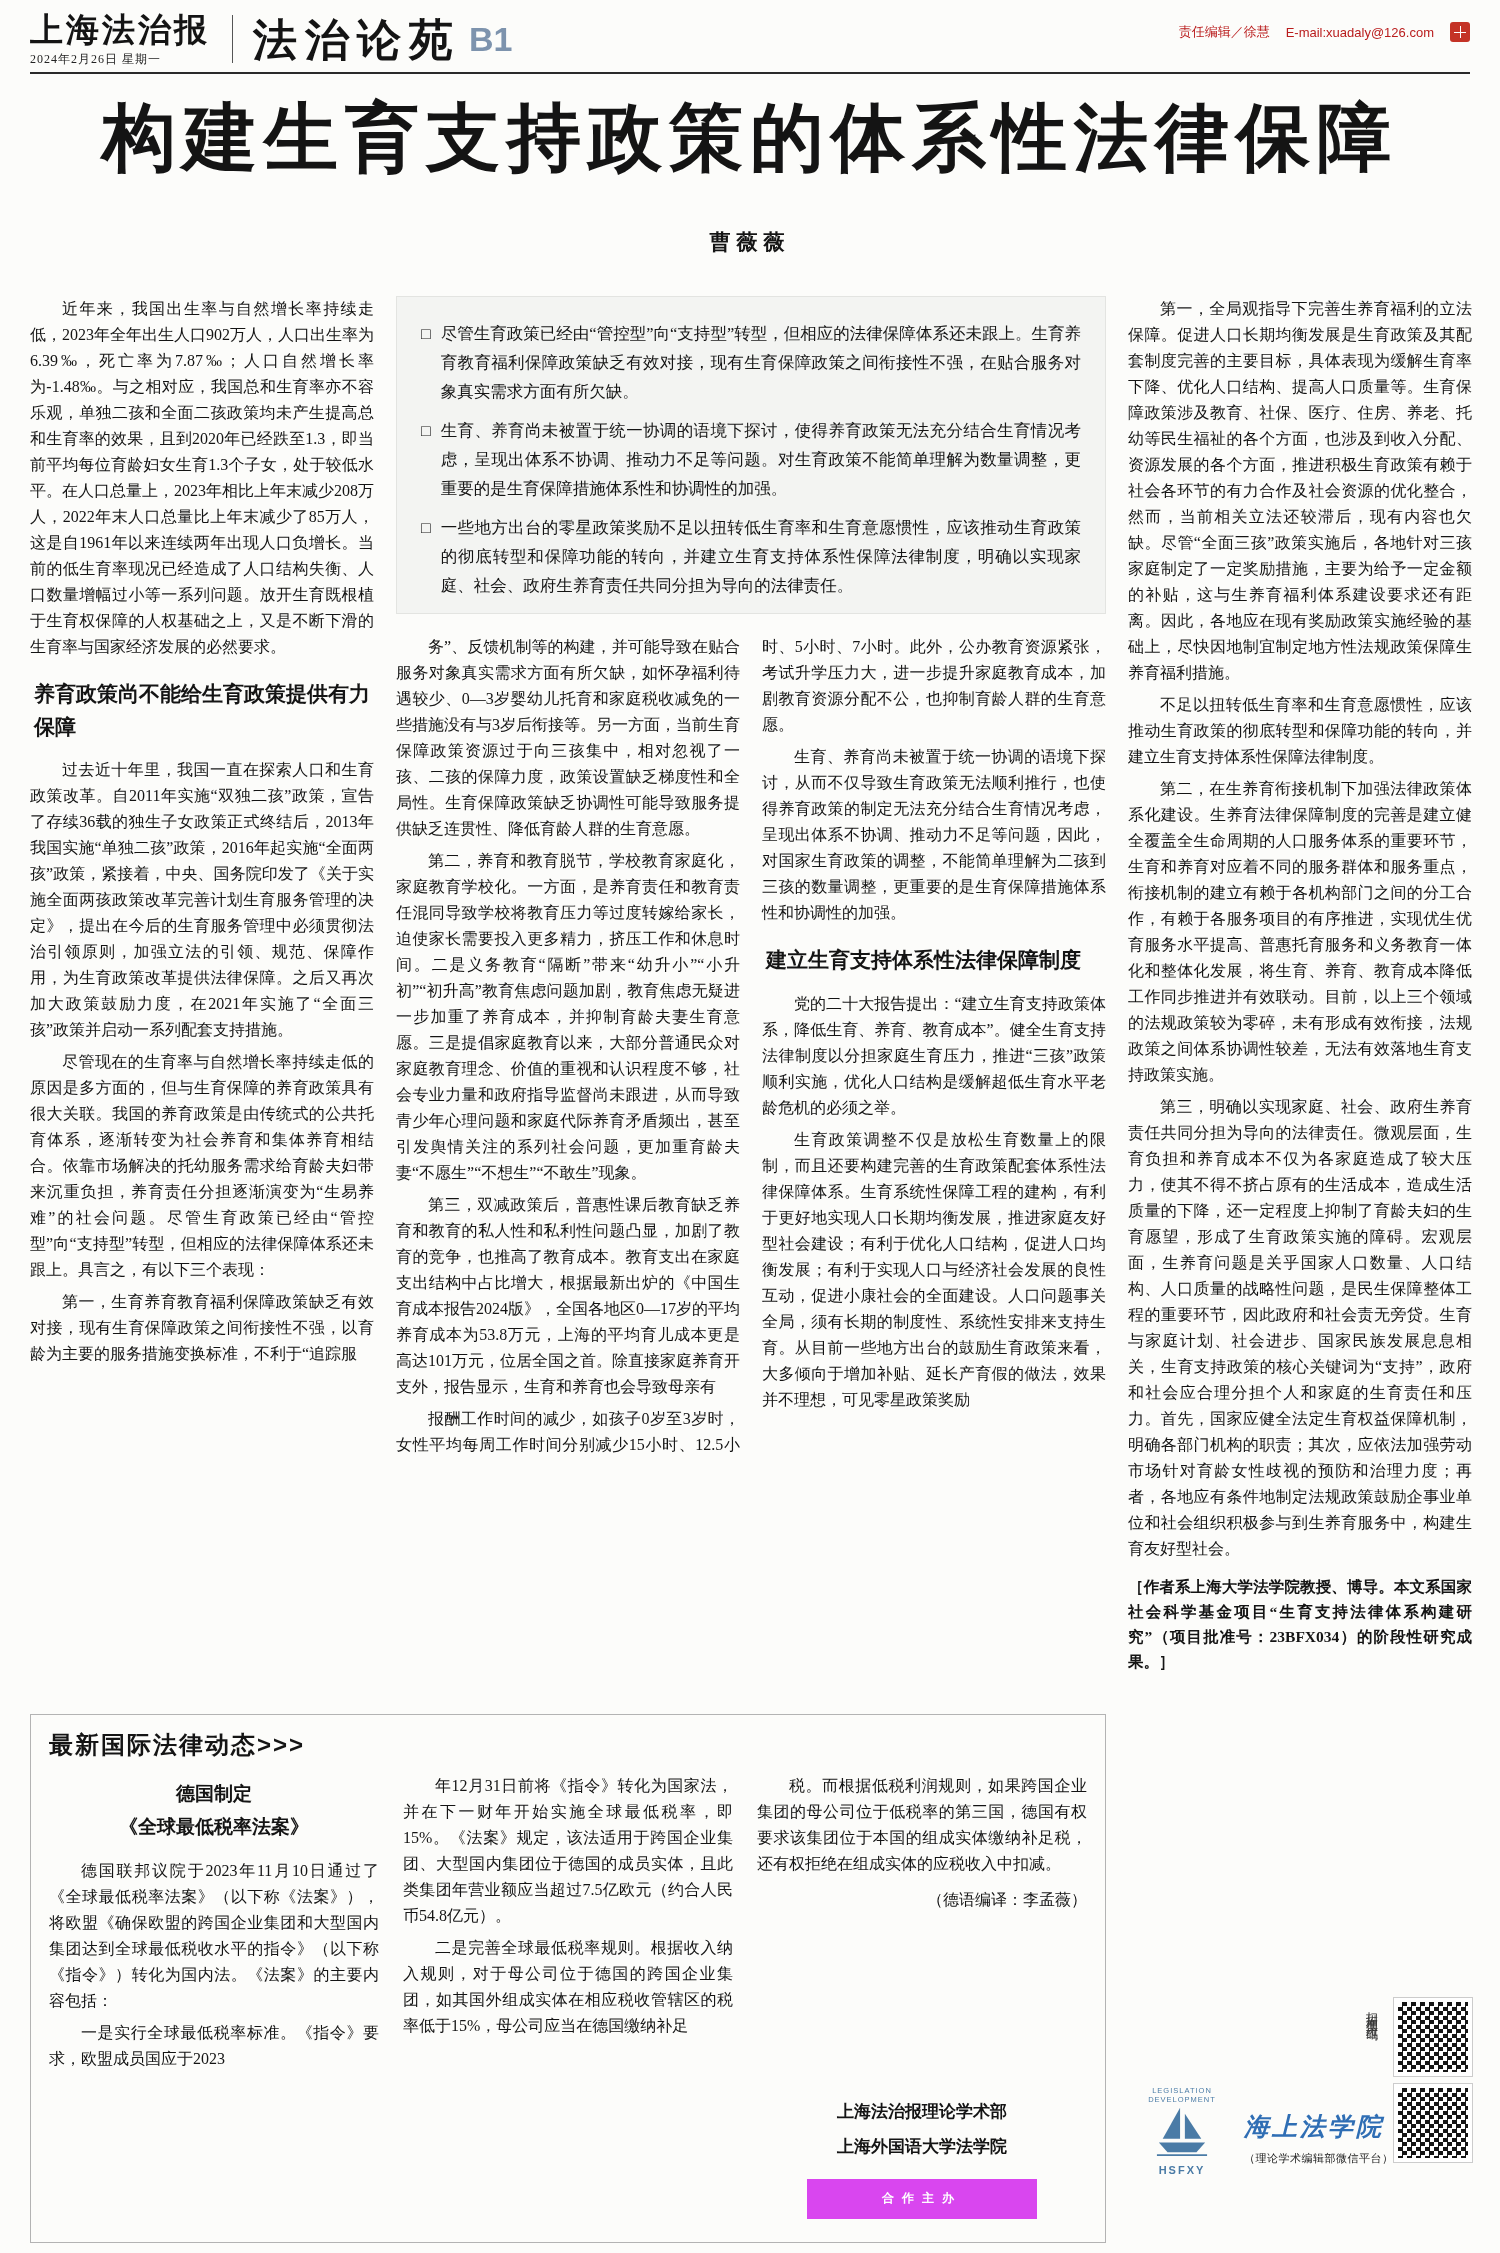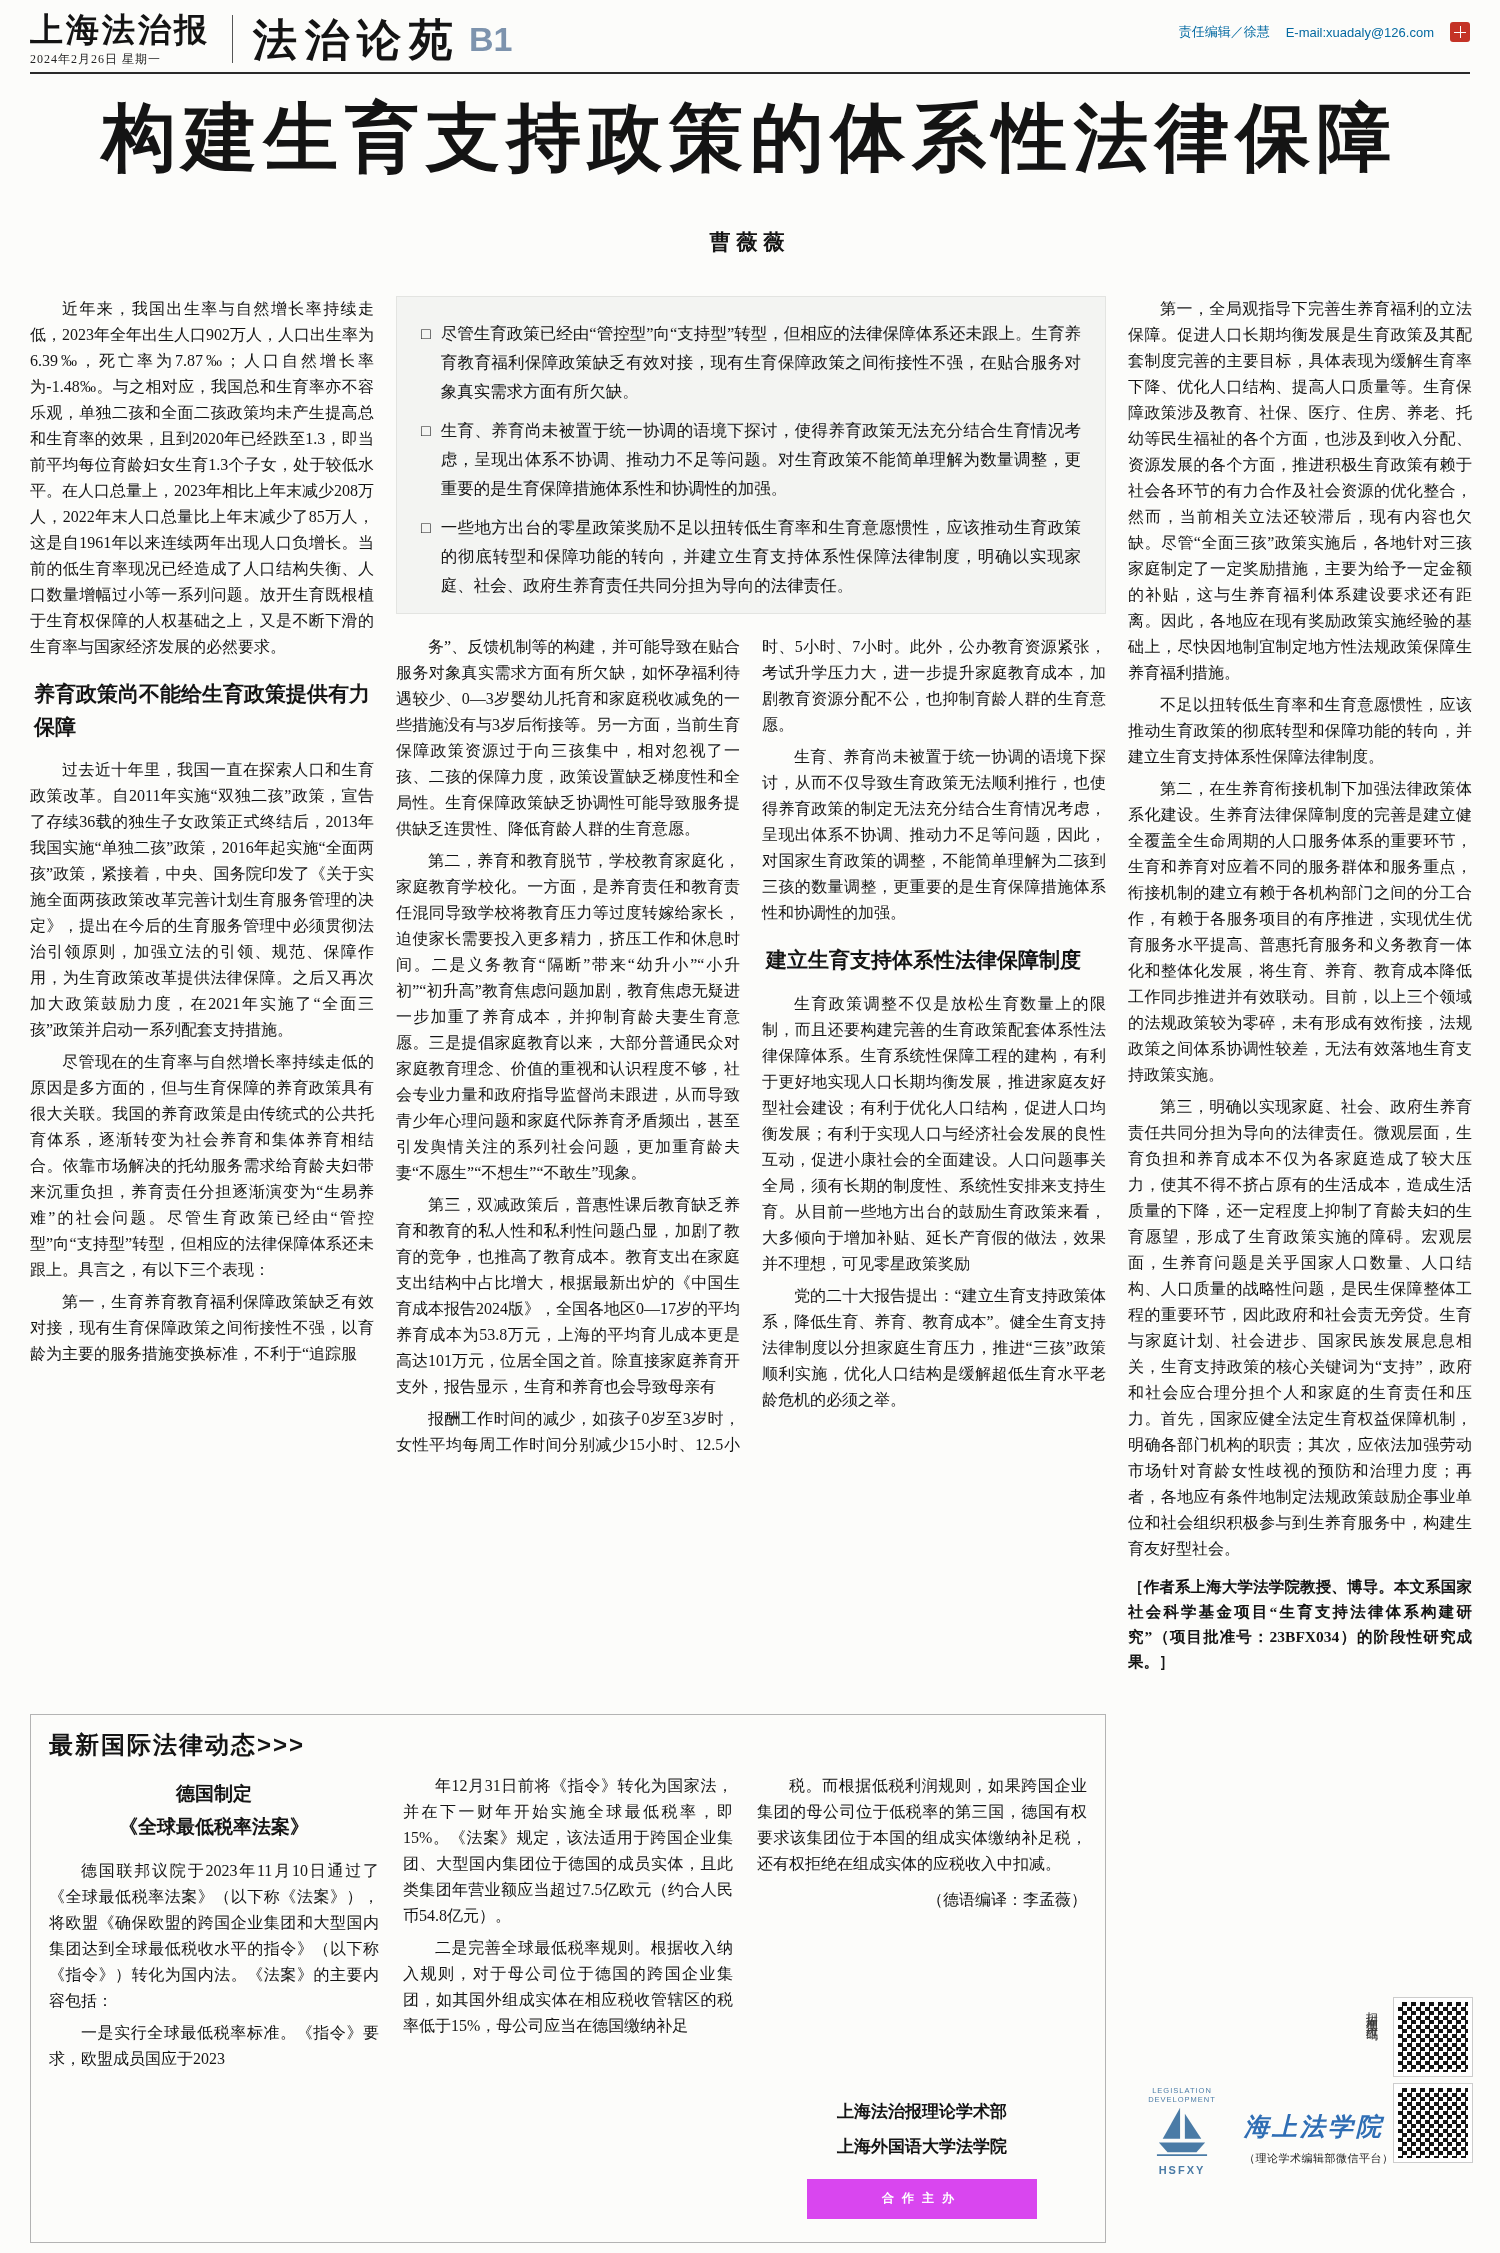--- a/index.html
+++ b/index.html
@@ -24,21 +24,21 @@
     font-family:"Liberation Sans","DejaVu Sans",sans-serif;
     font-size:44px; font-weight:900; letter-spacing:8px; line-height:56px;
   }
   .page-no {
     font-family:"Liberation Sans","DejaVu Sans",sans-serif;
     font-size:34px; font-weight:700; color:#7d93ad; margin-left:8px; line-height:54px;
   }
   .mast-right {
     margin-left:auto; display:flex; align-items:center; gap:16px;
     font-family:"Liberation Sans","DejaVu Sans",sans-serif;
-    font-size:13px; color:#0369a1; padding-top:10px;
+    font-size:13px; color:#b91c1c; padding-top:10px;
   }
   .red-seal {
     width:20px; height:20px; border-radius:3px; background:#c43326; display:inline-block;
     background-image:linear-gradient(#fff,#fff),linear-gradient(#fff,#fff);
     background-size:12px 1px,1px 12px; background-position:center center; background-repeat:no-repeat;
   }
 
   
   .headline {
     position:absolute; top:92px; left:30px; right:30px; margin:0;
@@ -182,22 +182,22 @@
         <span class="abstract-text">一些地方出台的零星政策奖励不足以扭转低生育率和生育意愿惯性，应该推动生育政策的彻底转型和保障功能的转向，并建立生育支持体系性保障法律制度，明确以实现家庭、社会、政府生养育责任共同分担为导向的法律责任。</span>
       </div>
     </div>
     <div class="midflow">
       <p class="para">务”、反馈机制等的构建，并可能导致在贴合服务对象真实需求方面有所欠缺，如怀孕福利待遇较少、0—3岁婴幼儿托育和家庭税收减免的一些措施没有与3岁后衔接等。另一方面，当前生育保障政策资源过于向三孩集中，相对忽视了一孩、二孩的保障力度，政策设置缺乏梯度性和全局性。生育保障政策缺乏协调性可能导致服务提供缺乏连贯性、降低育龄人群的生育意愿。</p>
       <p class="para">第二，养育和教育脱节，学校教育家庭化，家庭教育学校化。一方面，是养育责任和教育责任混同导致学校将教育压力等过度转嫁给家长，迫使家长需要投入更多精力，挤压工作和休息时间。二是义务教育“隔断”带来“幼升小”“小升初”“初升高”教育焦虑问题加剧，教育焦虑无疑进一步加重了养育成本，并抑制育龄夫妻生育意愿。三是提倡家庭教育以来，大部分普通民众对家庭教育理念、价值的重视和认识程度不够，社会专业力量和政府指导监督尚未跟进，从而导致青少年心理问题和家庭代际养育矛盾频出，甚至引发舆情关注的系列社会问题，更加重育龄夫妻“不愿生”“不想生”“不敢生”现象。</p>
       <p class="para">第三，双减政策后，普惠性课后教育缺乏养育和教育的私人性和私利性问题凸显，加剧了教育的竞争，也推高了教育成本。教育支出在家庭支出结构中占比增大，根据最新出炉的《中国生育成本报告2024版》，全国各地区0—17岁的平均养育成本为53.8万元，上海的平均育儿成本更是高达101万元，位居全国之首。除直接家庭养育开支外，报告显示，生育和养育也会导致母亲有</p>
       <p class="para">报酬工作时间的减少，如孩子0岁至3岁时，女性平均每周工作时间分别减少15小时、12.5小时、5小时、7小时。此外，公办教育资源紧张，考试升学压力大，进一步提升家庭教育成本，加剧教育资源分配不公，也抑制育龄人群的生育意愿。</p>
       <p class="para">生育、养育尚未被置于统一协调的语境下探讨，从而不仅导致生育政策无法顺利推行，也使得养育政策的制定无法充分结合生育情况考虑，呈现出体系不协调、推动力不足等问题，因此，对国家生育政策的调整，不能简单理解为二孩到三孩的数量调整，更重要的是生育保障措施体系性和协调性的加强。</p>
       <h2 class="sub-heading">建立生育支持体系性法律保障制度</h2>
+      <p class="para">党的二十大报告提出：“建立生育支持政策体系，降低生育、养育、教育成本”。健全生育支持法律制度以分担家庭生育压力，推进“三孩”政策顺利实施，优化人口结构是缓解超低生育水平老龄危机的必须之举。</p>
       <p class="para">生育政策调整不仅是放松生育数量上的限制，而且还要构建完善的生育政策配套体系性法律保障体系。生育系统性保障工程的建构，有利于更好地实现人口长期均衡发展，推进家庭友好型社会建设；有利于优化人口结构，促进人口均衡发展；有利于实现人口与经济社会发展的良性互动，促进小康社会的全面建设。人口问题事关全局，须有长期的制度性、系统性安排来支持生育。从目前一些地方出台的鼓励生育政策来看，大多倾向于增加补贴、延长产育假的做法，效果并不理想，可见零星政策奖励</p>
-      <p class="para">党的二十大报告提出：“建立生育支持政策体系，降低生育、养育、教育成本”。健全生育支持法律制度以分担家庭生育压力，推进“三孩”政策顺利实施，优化人口结构是缓解超低生育水平老龄危机的必须之举。</p>
     </div>
   </section>
 
   <section class="col4">
     <p class="para">第一，全局观指导下完善生养育福利的立法保障。促进人口长期均衡发展是生育政策及其配套制度完善的主要目标，具体表现为缓解生育率下降、优化人口结构、提高人口质量等。生育保障政策涉及教育、社保、医疗、住房、养老、托幼等民生福祉的各个方面，也涉及到收入分配、资源发展的各个方面，推进积极生育政策有赖于社会各环节的有力合作及社会资源的优化整合，然而，当前相关立法还较滞后，现有内容也欠缺。尽管“全面三孩”政策实施后，各地针对三孩家庭制定了一定奖励措施，主要为给予一定金额的补贴，这与生养育福利体系建设要求还有距离。因此，各地应在现有奖励政策实施经验的基础上，尽快因地制宜制定地方性法规政策保障生养育福利措施。</p>
     <p class="para">不足以扭转低生育率和生育意愿惯性，应该推动生育政策的彻底转型和保障功能的转向，并建立生育支持体系性保障法律制度。</p>
     <p class="para">第二，在生养育衔接机制下加强法律政策体系化建设。生养育法律保障制度的完善是建立健全覆盖全生命周期的人口服务体系的重要环节，生育和养育对应着不同的服务群体和服务重点，衔接机制的建立有赖于各机构部门之间的分工合作，有赖于各服务项目的有序推进，实现优生优育服务水平提高、普惠托育服务和义务教育一体化和整体化发展，将生育、养育、教育成本降低工作同步推进并有效联动。目前，以上三个领域的法规政策较为零碎，未有形成有效衔接，法规政策之间体系协调性较差，无法有效落地生育支持政策实施。</p>
     <p class="para">第三，明确以实现家庭、社会、政府生养育责任共同分担为导向的法律责任。微观层面，生育负担和养育成本不仅为各家庭造成了较大压力，使其不得不挤占原有的生活成本，造成生活质量的下降，还一定程度上抑制了育龄夫妇的生育愿望，形成了生育政策实施的障碍。宏观层面，生养育问题是关乎国家人口数量、人口结构、人口质量的战略性问题，是民生保障整体工程的重要环节，因此政府和社会责无旁贷。生育与家庭计划、社会进步、国家民族发展息息相关，生育支持政策的核心关键词为“支持”，政府和社会应合理分担个人和家庭的生育责任和压力。首先，国家应健全法定生育权益保障机制，明确各部门机构的职责；其次，应依法加强劳动市场针对育龄女性歧视的预防和治理力度；再者，各地应有条件地制定法规政策鼓励企事业单位和社会组织积极参与到生养育服务中，构建生育友好型社会。</p>
     <p class="author-note">［作者系上海大学法学院教授、博导。本文系国家社会科学基金项目“生育支持法律体系构建研究”（项目批准号：23BFX034）的阶段性研究成果。］</p>
   </section>

